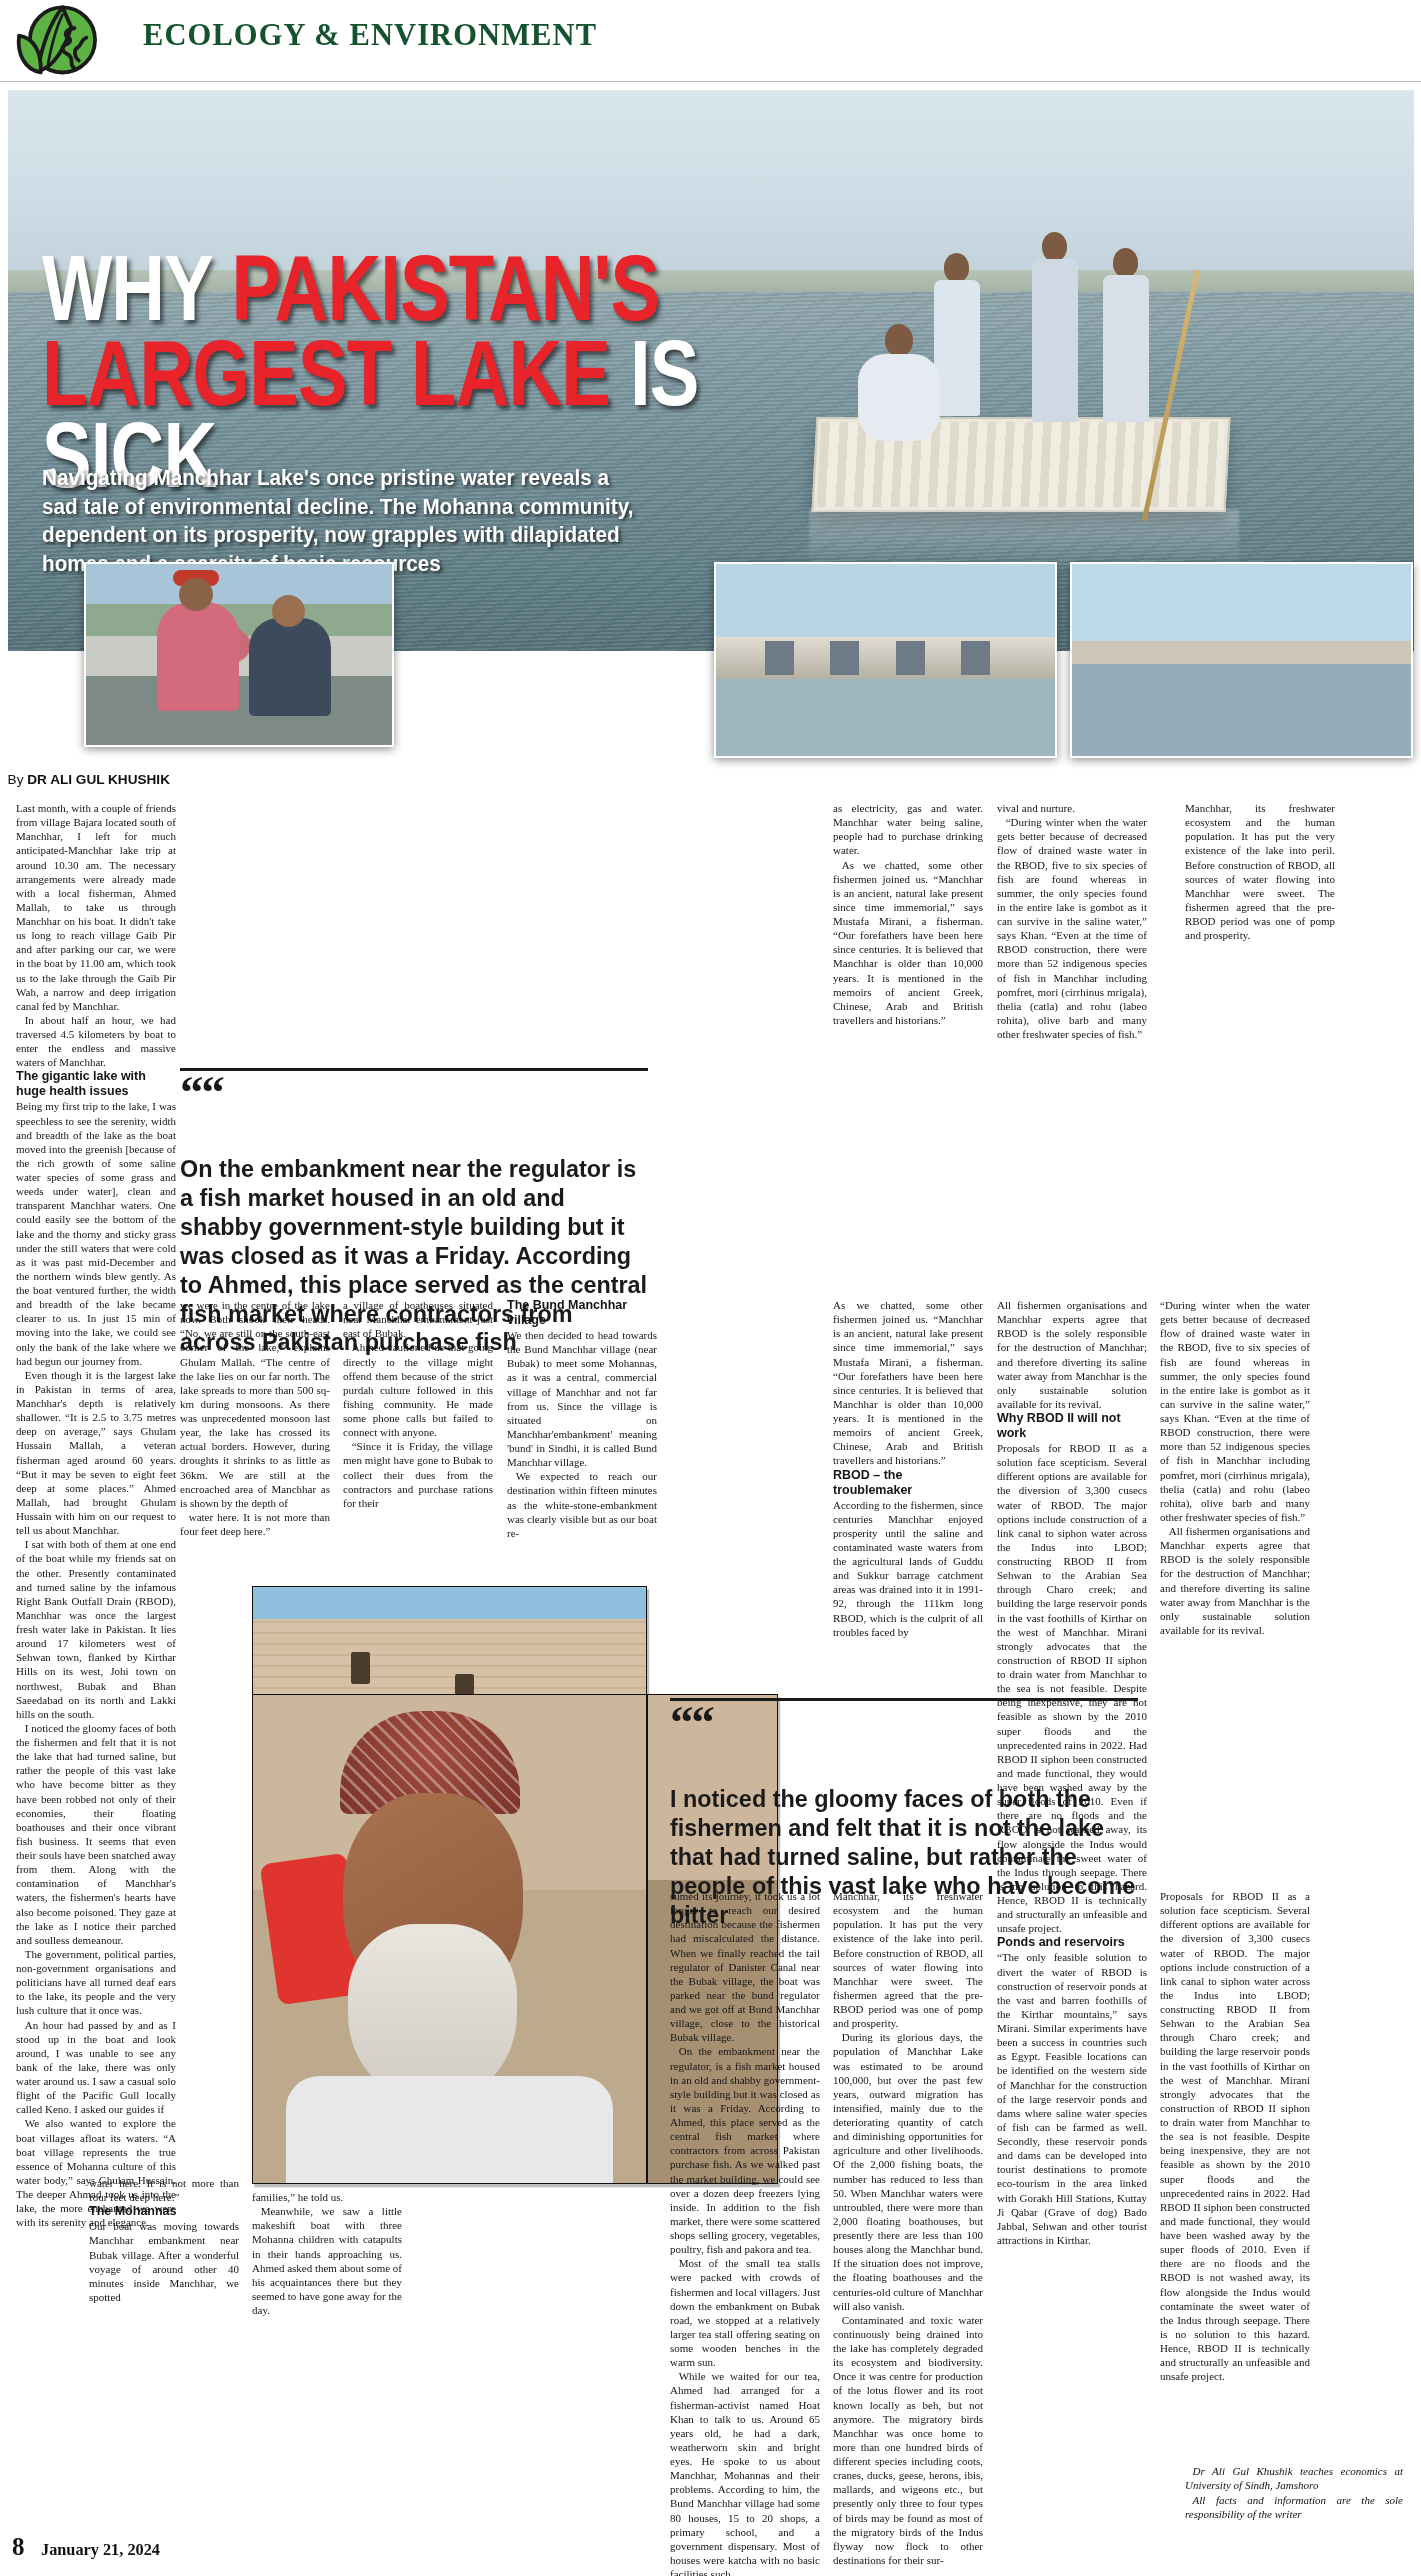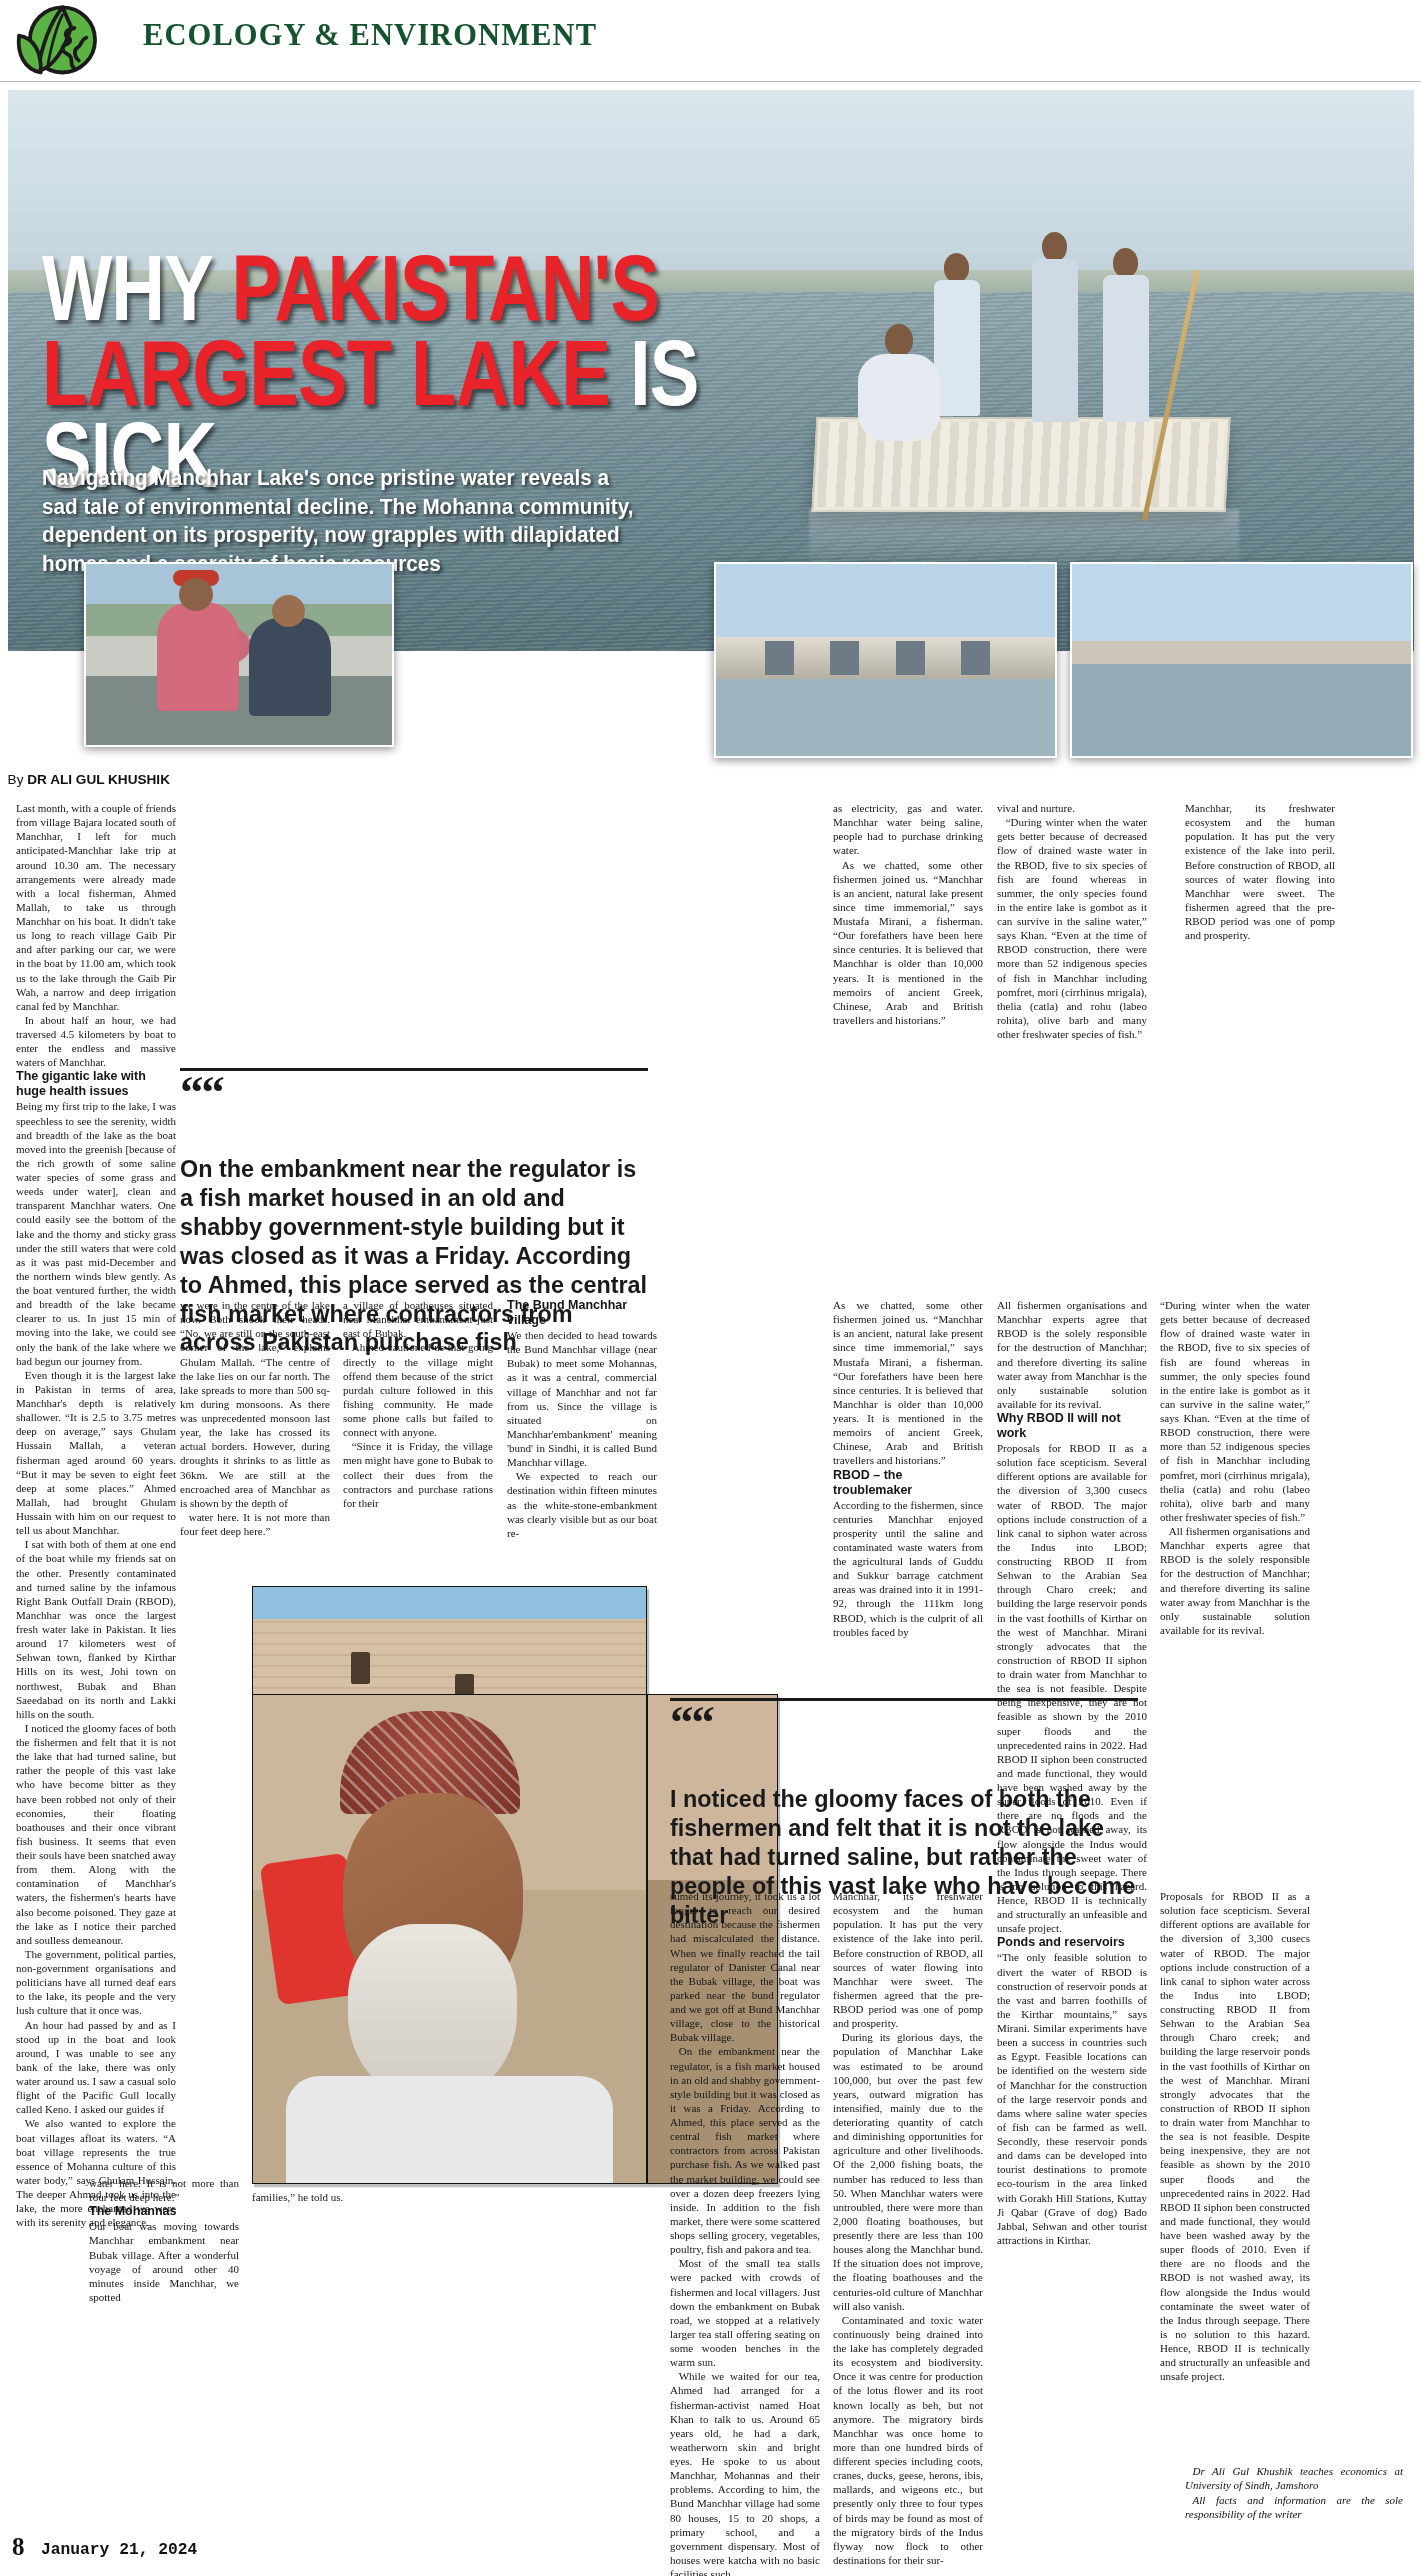--- a/index.html
+++ b/index.html
@@ -202,21 +202,21 @@
     box-shadow: 2.2px 3.3px 0 rgba(0,0,0,.25);
   }
 
   
   .footer-num {
     position:absolute; left:12px; top:2533px;
     font-family:"Liberation Serif", serif; font-weight:700; font-size:25px;
   }
   .footer-date {
     position:absolute; left:41px; top:2540px;
-    font-family:Liberation Mono, monospace; font-weight:700; font-size:16.3px;
+    font-family:Liberation Serif, serif; font-weight:700; font-size:16.3px;
   }
   .authornote {
     position:absolute; left:1185px; top:2464px; width:218px;
     font-family:"Liberation Serif", serif; font-style:italic; font-size:11px;
     line-height:1.3; text-align:justify;
   }
   .authornote p{margin:0;text-indent:7.6px;}
 </style>
 </head>
 <body>
@@ -326,20 +326,21 @@
   <p class="first">Our boat was moving towards Manchhar embankment near Bubak village. After a wonderful voyage of around other 40 minutes inside Manchhar, we spotted</p>
 </div>
 
 <div class="col" style="left:343px; top:1298px; width:150px;">
   <p class="first">a village of boathouses situated near Manchhar embankment just east of Bubak.</p>
   <p>Ahmed cautioned us that going directly to the village might offend them because of the strict purdah culture followed in this fishing community. He made some phone calls but failed to connect with anyone.</p>
   <p>“Since it is Friday, the village men might have gone to Bubak to collect their dues from the contractors and purchase rations for their</p>
 </div>
 <div class="col" style="left:252px; top:2190px; width:150px;">
   <p class="first">families,” he told us.</p>
+  <p>Meanwhile, we saw a little makeshift boat with three Mohanna children with catapults in their hands approaching us. Ahmed asked them about some of his acquaintances there but they seemed to have gone away for the day.</p>
 </div>
 
 <div class="col" style="left:507px; top:1298px; width:150px;">
   <p class="subhead" style="margin-top:0">The Bund Manchhar village</p>
   <p class="first">We then decided to head towards the Bund Manchhar village (near Bubak) to meet some Mohannas, as it was a central, commercial village of Manchhar and not far from us. Since the village is situated on Manchhar'embankment' meaning 'bund' in Sindhi, it is called Bund Manchhar village.</p>
   <p>We expected to reach our destination within fifteen minutes as the white-stone-embankment was clearly visible but as our boat re-</p>
 </div>
 
 <div class="ph-wall">
   <div class="brick"></div>

